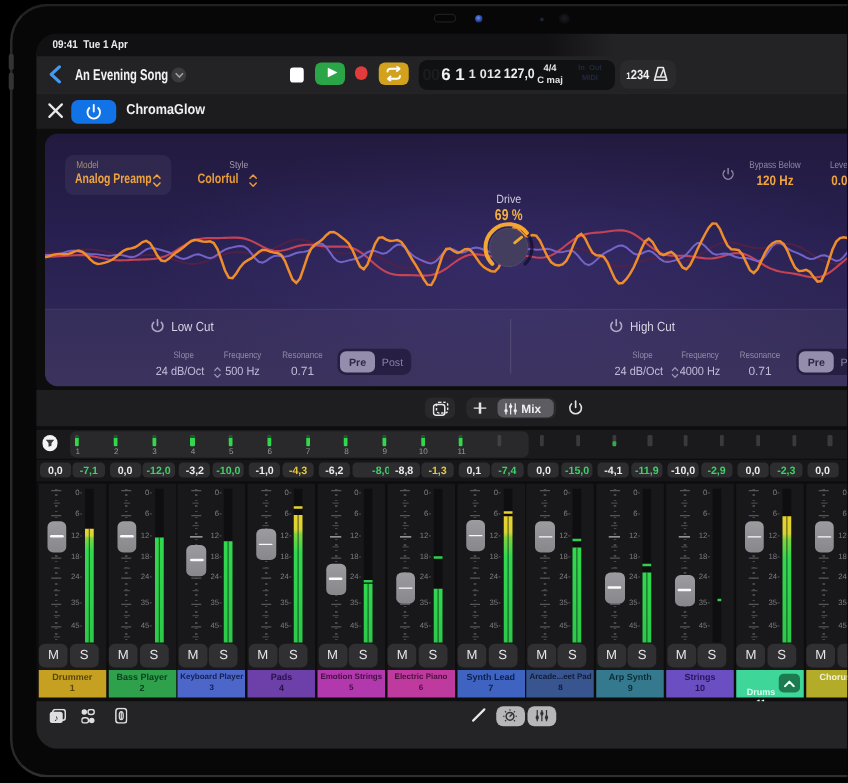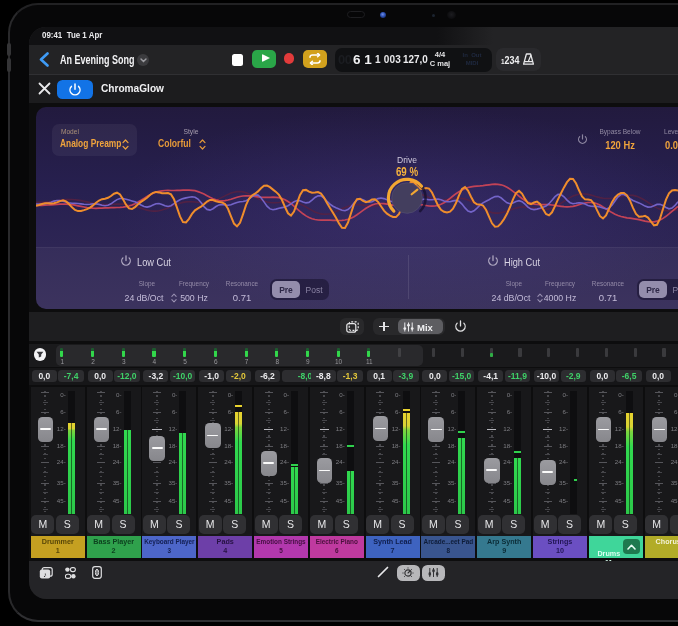--- a/index.html
+++ b/index.html
@@ -35,21 +35,21 @@
 <div class="abs" style="left:273.7px;top:23px;width:24px;height:17.5px;background:#d2a11d;border-radius:5px;"></div>
 <svg class="abs" style="left:277.5px;top:26px;" width="16" height="12" viewBox="0 0 16 12">
 <path d="M3 4.2 C3 2.8 4.2 2 5.6 2 L12 2" fill="none" stroke="#fff" stroke-width="1.5" stroke-linecap="round"></path>
 <path d="M10.6 0.2 L12.6 2 L10.6 3.8" fill="none" stroke="#fff" stroke-width="1.5" stroke-linecap="round" stroke-linejoin="round"></path>
 <path d="M13 7.8 C13 9.2 11.8 10 10.4 10 L4 10" fill="none" stroke="#fff" stroke-width="1.5" stroke-linecap="round"></path>
 <path d="M5.4 8.2 L3.4 10 L5.4 11.8" fill="none" stroke="#fff" stroke-width="1.5" stroke-linecap="round" stroke-linejoin="round"></path>
 </svg>
 <div class="abs" style="left:305.5px;top:20.5px;width:157.5px;height:24px;background:#101113;border-radius:7px;"></div>
 <div class="abs" style="left:309px;top:25px;font-size:13px;font-weight:bold;color:#1b1d21;letter-spacing:-0.5px;">00</div>
 <div class="abs" style="left:324px;top:24.5px;font-size:13.5px;font-weight:bold;color:#f2f2f4;">6 1</div>
-<div class="abs" style="left:346px;top:27px;font-size:10px;font-weight:bold;color:#e8e8ea;letter-spacing:0.2px;">1 003</div>
+<div class="abs" style="left:346px;top:27px;font-size:10px;font-weight:bold;color:#e8e8ea;letter-spacing:0.2px;">1 012</div>
 <div class="abs" style="left:374px;top:26px;font-size:11px;font-weight:bold;color:#ececee;transform:scaleX(0.9);transform-origin:0 50%;">127,0</div>
 <div class="abs" style="left:398px;top:22.5px;width:26px;text-align:center;font-size:7.5px;font-weight:bold;color:#e4e4e6;line-height:9.5px;">4/4<br>C maj</div>
 <div class="abs" style="left:428px;top:23.5px;width:30px;text-align:center;font-size:6px;font-weight:bold;color:#1f2940;line-height:8.5px;">In&nbsp; Out<br>MIDI</div>
 <div class="abs" style="left:467px;top:21px;width:45px;height:23px;background:#2a2a2d;border-radius:7px;"></div>
 <div class="abs" style="left:471.5px;top:26.5px;font-size:10.5px;font-weight:bold;color:#f0f0f2;transform:scaleX(0.85);transform-origin:0 50%;"><span style="font-size:7.5px;">1</span>234</div>
 <svg class="abs" style="left:492px;top:25px;" width="15" height="15" viewBox="0 0 15 15">
 <path d="M5.4 2 L9.6 2 L12.4 12.2 L2.6 12.2 Z" fill="none" stroke="#e8e8ea" stroke-width="1.3" stroke-linejoin="round"></path>
 <path d="M4 9.6 L11 9.6" stroke="#e8e8ea" stroke-width="1.2"></path>
 <path d="M7.5 9 L9.8 3.4" stroke="#e8e8ea" stroke-width="1.2" stroke-linecap="round"></path>
 </svg>
@@ -196,21 +196,21 @@
 <div class="abs" style="left:460.6px;top:320.5px;width:3.2px;height:9.5px;background:#3a3a3d;border-radius:1px;"></div>
 <div class="abs" style="left:460.6px;top:325.5px;width:3.2px;height:4px;background:#2fae45;border-radius:1px;"></div>
 <div class="abs" style="left:489.4px;top:320.5px;width:3.2px;height:9.5px;background:#3a3a3d;border-radius:1px;"></div>
 <div class="abs" style="left:518.2px;top:320.5px;width:3.2px;height:9.5px;background:#3a3a3d;border-radius:1px;"></div>
 <div class="abs" style="left:547px;top:320.5px;width:3.2px;height:9.5px;background:#3a3a3d;border-radius:1px;"></div>
 <div class="abs" style="left:575.8px;top:320.5px;width:3.2px;height:9.5px;background:#3a3a3d;border-radius:1px;"></div>
 <div class="abs" style="left:604.6px;top:320.5px;width:3.2px;height:9.5px;background:#3a3a3d;border-radius:1px;"></div>
 <div class="abs" style="left:633.4px;top:320.5px;width:3.2px;height:9.5px;background:#3a3a3d;border-radius:1px;"></div>
 <div class="abs" style="left:0;top:340.5px;width:649px;height:17px;background:#161618;"></div>
 <div class="abs" style="left:2.8px;top:342.5px;width:25px;height:12.5px;background:#2d2d30;border-radius:3.5px;text-align:center;font-size:8.5px;font-weight:bold;color:#ececee;line-height:12.5px;">0,0</div>
-<div class="abs" style="left:29.3px;top:342.5px;width:25.5px;height:12.5px;background:#2d2d30;border-radius:3.5px;text-align:center;font-size:8.5px;font-weight:bold;color:#3fd168;line-height:12.5px;">-7,4</div>
+<div class="abs" style="left:29.3px;top:342.5px;width:25.5px;height:12.5px;background:#2d2d30;border-radius:3.5px;text-align:center;font-size:8.5px;font-weight:bold;color:#3fd168;line-height:12.5px;">-7,1</div>
 <div class="abs" style="left:1.8px;top:360px;width:54px;height:148.5px;background:#18181a;"></div>
 <div class="abs" style="left:15.3px;top:364px;width:2px;height:122px;background:repeating-linear-gradient(180deg,#47474b 0 1.1px,transparent 1.1px 4.45px);"></div>
 <div class="abs" style="left:12.3px;top:365px;width:8px;height:1.2px;background:#55555a;"></div>
 <div class="abs" style="left:13.8px;top:375px;width:5px;height:1.2px;background:#45454a;"></div>
 <div class="abs" style="left:12.3px;top:385px;width:8px;height:1.2px;background:#55555a;"></div>
 <div class="abs" style="left:13.8px;top:393px;width:5px;height:1.2px;background:#45454a;"></div>
 <div class="abs" style="left:11.6px;top:402px;width:9.5px;height:1.2px;background:#b9b9bf;"></div>
 <div class="abs" style="left:13.8px;top:410px;width:5px;height:1.2px;background:#45454a;"></div>
 <div class="abs" style="left:12.3px;top:419px;width:8px;height:1.2px;background:#55555a;"></div>
 <div class="abs" style="left:13.8px;top:427px;width:5px;height:1.2px;background:#45454a;"></div>
@@ -298,21 +298,21 @@
 <div class="abs" style="left:150.4px;top:364px;width:7px;height:122.5px;background:#0e0e10;"></div>
 <div class="abs" style="left:150.4px;top:405.5px;width:7px;height:81px;background:linear-gradient(180deg,#31d94f 0,#2cc94a 100%);"></div>
 <div class="abs" style="left:153.4px;top:405.5px;width:1px;height:81px;background:rgba(10,14,10,0.55);"></div>
 <div class="abs" style="left:120.4px;top:408.5px;width:15.5px;height:25px;background:linear-gradient(180deg,#9b9ba0,#87878c);border-radius:4.5px;"></div>
 <div class="abs" style="left:122.6px;top:420.2px;width:11px;height:1.6px;background:#fafafa;border-radius:1px;"></div>
 <div class="abs" style="left:113.9px;top:488px;width:23px;height:18.5px;background:#303033;border-radius:5px;text-align:center;line-height:18.5px;font-size:10.5px;font-weight:500;color:#e6e6e8;">M</div>
 <div class="abs" style="left:138.4px;top:488px;width:23px;height:18.5px;background:#303033;border-radius:5px;text-align:center;line-height:18.5px;font-size:10.5px;font-weight:500;color:#e6e6e8;">S</div>
 <div class="abs" style="left:113.4px;top:508.5px;width:54px;height:22px;background:#4d66c9;"></div>
 <div class="abs" style="left:113.4px;top:511px;width:54px;text-align:center;font-size:6.4px;font-weight:bold;color:#131f52;line-height:8.5px;white-space:nowrap;overflow:hidden;">Keyboard Player<br>3</div>
 <div class="abs" style="left:170.2px;top:342.5px;width:25px;height:12.5px;background:#2d2d30;border-radius:3.5px;text-align:center;font-size:8.5px;font-weight:bold;color:#ececee;line-height:12.5px;">-1,0</div>
-<div class="abs" style="left:196.7px;top:342.5px;width:25.5px;height:12.5px;background:#2d2d30;border-radius:3.5px;text-align:center;font-size:8.5px;font-weight:bold;color:#e4c93a;line-height:12.5px;">-2,0</div>
+<div class="abs" style="left:196.7px;top:342.5px;width:25.5px;height:12.5px;background:#2d2d30;border-radius:3.5px;text-align:center;font-size:8.5px;font-weight:bold;color:#e4c93a;line-height:12.5px;">-4,3</div>
 <div class="abs" style="left:169.2px;top:360px;width:54px;height:148.5px;background:#18181a;"></div>
 <div class="abs" style="left:182.7px;top:364px;width:2px;height:122px;background:repeating-linear-gradient(180deg,#47474b 0 1.1px,transparent 1.1px 4.45px);"></div>
 <div class="abs" style="left:179.7px;top:365px;width:8px;height:1.2px;background:#55555a;"></div>
 <div class="abs" style="left:181.2px;top:375px;width:5px;height:1.2px;background:#45454a;"></div>
 <div class="abs" style="left:179.7px;top:385px;width:8px;height:1.2px;background:#55555a;"></div>
 <div class="abs" style="left:181.2px;top:393px;width:5px;height:1.2px;background:#45454a;"></div>
 <div class="abs" style="left:178.9px;top:402px;width:9.5px;height:1.2px;background:#b9b9bf;"></div>
 <div class="abs" style="left:181.2px;top:410px;width:5px;height:1.2px;background:#45454a;"></div>
 <div class="abs" style="left:179.7px;top:419px;width:8px;height:1.2px;background:#55555a;"></div>
 <div class="abs" style="left:181.2px;top:427px;width:5px;height:1.2px;background:#45454a;"></div>
@@ -403,21 +403,21 @@
 <div class="abs" style="left:317.8px;top:443.5px;width:7px;height:43px;background:linear-gradient(180deg,#31d94f 0,#2cc94a 100%);"></div>
 <div class="abs" style="left:320.8px;top:443.5px;width:1px;height:43px;background:rgba(10,14,10,0.55);"></div>
 <div class="abs" style="left:317.8px;top:417.5px;width:7px;height:2px;background:#2fd14c;"></div>
 <div class="abs" style="left:287.8px;top:431px;width:15.5px;height:25px;background:linear-gradient(180deg,#9b9ba0,#87878c);border-radius:4.5px;"></div>
 <div class="abs" style="left:290px;top:442.7px;width:11px;height:1.6px;background:#fafafa;border-radius:1px;"></div>
 <div class="abs" style="left:281.3px;top:488px;width:23px;height:18.5px;background:#303033;border-radius:5px;text-align:center;line-height:18.5px;font-size:10.5px;font-weight:500;color:#e6e6e8;">M</div>
 <div class="abs" style="left:305.8px;top:488px;width:23px;height:18.5px;background:#303033;border-radius:5px;text-align:center;line-height:18.5px;font-size:10.5px;font-weight:500;color:#e6e6e8;">S</div>
 <div class="abs" style="left:280.8px;top:508.5px;width:54px;height:22px;background:#bf3a9f;"></div>
 <div class="abs" style="left:280.8px;top:511px;width:54px;text-align:center;font-size:6.4px;font-weight:bold;color:#49103b;line-height:8.5px;white-space:nowrap;overflow:hidden;">Electric Piano<br>6</div>
 <div class="abs" style="left:337.6px;top:342.5px;width:25px;height:12.5px;background:#2d2d30;border-radius:3.5px;text-align:center;font-size:8.5px;font-weight:bold;color:#ececee;line-height:12.5px;">0,1</div>
-<div class="abs" style="left:364.1px;top:342.5px;width:25.5px;height:12.5px;background:#2d2d30;border-radius:3.5px;text-align:center;font-size:8.5px;font-weight:bold;color:#3fd168;line-height:12.5px;">-3,9</div>
+<div class="abs" style="left:364.1px;top:342.5px;width:25.5px;height:12.5px;background:#2d2d30;border-radius:3.5px;text-align:center;font-size:8.5px;font-weight:bold;color:#3fd168;line-height:12.5px;">-7,4</div>
 <div class="abs" style="left:336.6px;top:360px;width:54px;height:148.5px;background:#18181a;"></div>
 <div class="abs" style="left:350.1px;top:364px;width:2px;height:122px;background:repeating-linear-gradient(180deg,#47474b 0 1.1px,transparent 1.1px 4.45px);"></div>
 <div class="abs" style="left:347.1px;top:365px;width:8px;height:1.2px;background:#55555a;"></div>
 <div class="abs" style="left:348.6px;top:375px;width:5px;height:1.2px;background:#45454a;"></div>
 <div class="abs" style="left:347.1px;top:385px;width:8px;height:1.2px;background:#55555a;"></div>
 <div class="abs" style="left:348.6px;top:393px;width:5px;height:1.2px;background:#45454a;"></div>
 <div class="abs" style="left:346.3px;top:402px;width:9.5px;height:1.2px;background:#b9b9bf;"></div>
 <div class="abs" style="left:348.6px;top:410px;width:5px;height:1.2px;background:#45454a;"></div>
 <div class="abs" style="left:347.1px;top:419px;width:8px;height:1.2px;background:#55555a;"></div>
 <div class="abs" style="left:348.6px;top:427px;width:5px;height:1.2px;background:#45454a;"></div>
@@ -541,21 +541,21 @@
 <div class="abs" style="left:523px;top:470px;width:16px;text-align:right;font-size:6.2px;color:#7e7e83;">45-</div>
 <div class="abs" style="left:541px;top:364px;width:7px;height:122.5px;background:#0e0e10;"></div>
 <div class="abs" style="left:544.5px;top:451.5px;width:3.5px;height:2px;background:#2fd14c;"></div>
 <div class="abs" style="left:511px;top:432.5px;width:15.5px;height:25px;background:linear-gradient(180deg,#9b9ba0,#87878c);border-radius:4.5px;"></div>
 <div class="abs" style="left:513.2px;top:444.2px;width:11px;height:1.6px;background:#fafafa;border-radius:1px;"></div>
 <div class="abs" style="left:504.5px;top:488px;width:23px;height:18.5px;background:#303033;border-radius:5px;text-align:center;line-height:18.5px;font-size:10.5px;font-weight:500;color:#e6e6e8;">M</div>
 <div class="abs" style="left:529px;top:488px;width:23px;height:18.5px;background:#303033;border-radius:5px;text-align:center;line-height:18.5px;font-size:10.5px;font-weight:500;color:#e6e6e8;">S</div>
 <div class="abs" style="left:504px;top:508.5px;width:54px;height:22px;background:#6b4fc2;"></div>
 <div class="abs" style="left:504px;top:511px;width:54px;text-align:center;font-size:7.2px;font-weight:bold;color:#221655;line-height:8.5px;white-space:nowrap;overflow:hidden;">Strings<br>10</div>
 <div class="abs" style="left:560.8px;top:342.5px;width:25px;height:12.5px;background:#2d2d30;border-radius:3.5px;text-align:center;font-size:8.5px;font-weight:bold;color:#ececee;line-height:12.5px;">0,0</div>
-<div class="abs" style="left:587.3px;top:342.5px;width:25.5px;height:12.5px;background:#2d2d30;border-radius:3.5px;text-align:center;font-size:8.5px;font-weight:bold;color:#3fd168;line-height:12.5px;">-6,5</div>
+<div class="abs" style="left:587.3px;top:342.5px;width:25.5px;height:12.5px;background:#2d2d30;border-radius:3.5px;text-align:center;font-size:8.5px;font-weight:bold;color:#3fd168;line-height:12.5px;">-2,3</div>
 <div class="abs" style="left:559.8px;top:360px;width:54px;height:148.5px;background:#18181a;"></div>
 <div class="abs" style="left:573.3px;top:364px;width:2px;height:122px;background:repeating-linear-gradient(180deg,#47474b 0 1.1px,transparent 1.1px 4.45px);"></div>
 <div class="abs" style="left:570.3px;top:365px;width:8px;height:1.2px;background:#55555a;"></div>
 <div class="abs" style="left:571.8px;top:375px;width:5px;height:1.2px;background:#45454a;"></div>
 <div class="abs" style="left:570.3px;top:385px;width:8px;height:1.2px;background:#55555a;"></div>
 <div class="abs" style="left:571.8px;top:393px;width:5px;height:1.2px;background:#45454a;"></div>
 <div class="abs" style="left:569.5px;top:402px;width:9.5px;height:1.2px;background:#b9b9bf;"></div>
 <div class="abs" style="left:571.8px;top:410px;width:5px;height:1.2px;background:#45454a;"></div>
 <div class="abs" style="left:570.3px;top:419px;width:8px;height:1.2px;background:#55555a;"></div>
 <div class="abs" style="left:571.8px;top:427px;width:5px;height:1.2px;background:#45454a;"></div>

